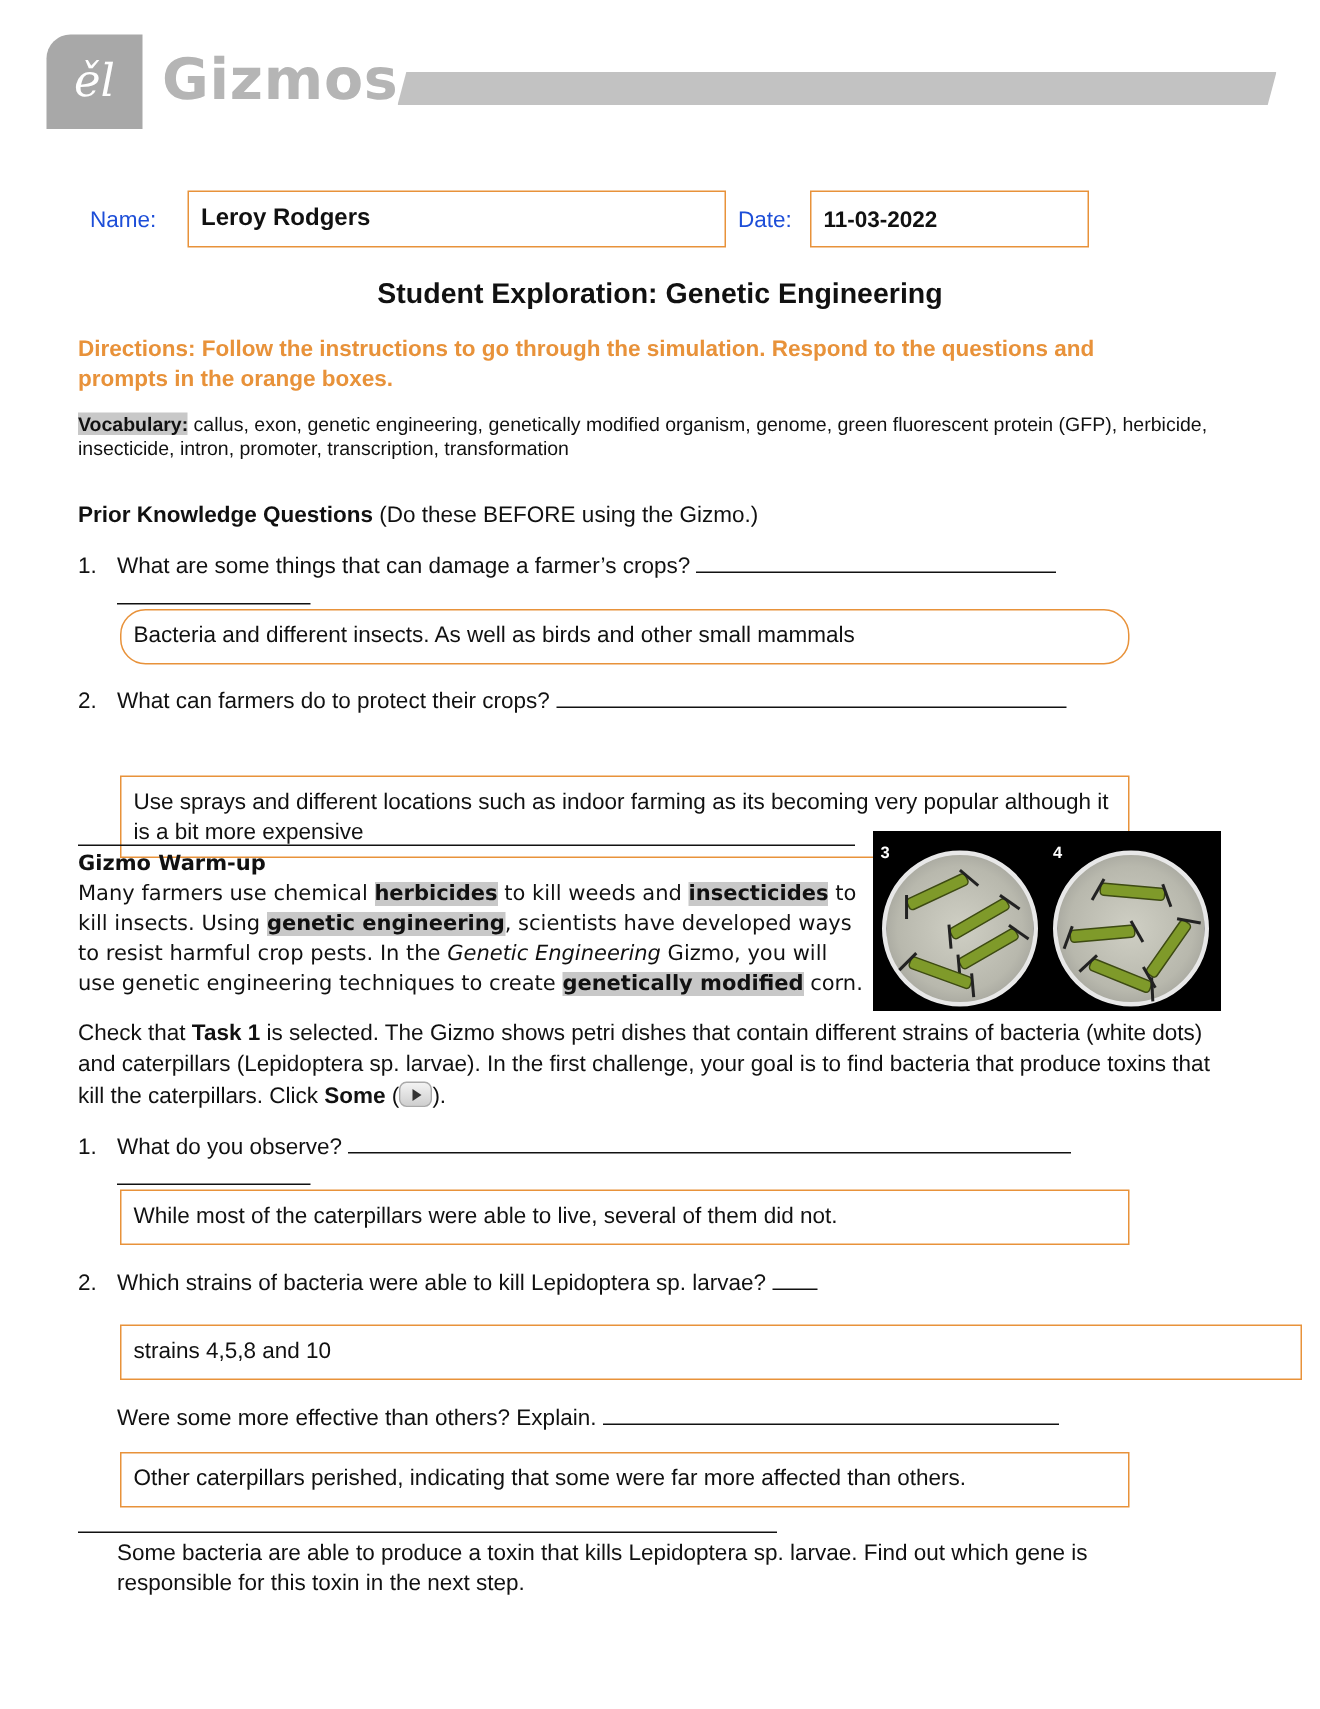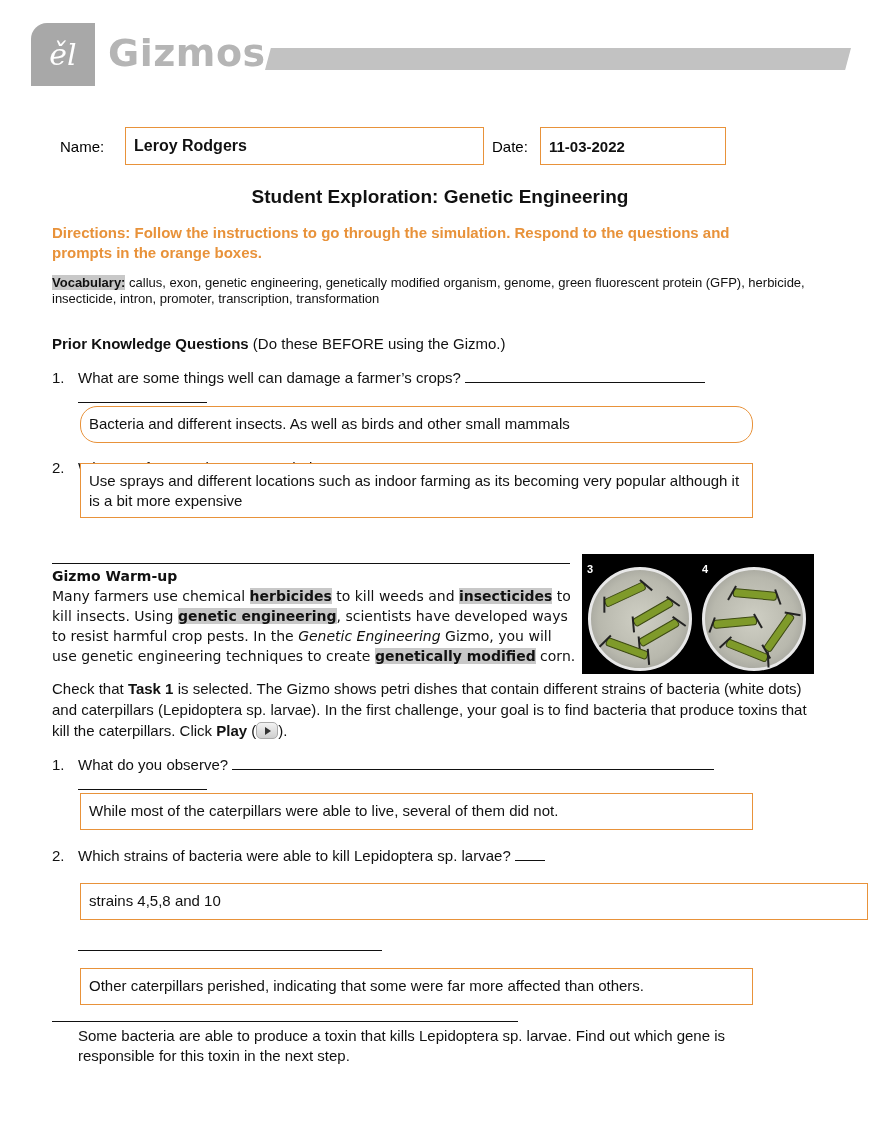--- a/index.html
+++ b/index.html
@@ -8,21 +8,21 @@
 
     .abs { position: absolute; }
 
     
     .logo-block { left: 31px; top: 23px; width: 64px; height: 63px; background: #a8a8a8; border-top-left-radius: 16px; }
     .logo-glyph { left: 31px; top: 23px; width: 64px; height: 63px; display: flex; align-items: center; justify-content: center; color: #fff; font-family: "DejaVu Serif", serif; font-style: italic; font-size: 30px; }
     .logo-text { left: 108px; top: 31px; font-size: 38px; font-weight: bold; color: #b5b5b5; letter-spacing: 0.5px; font-family: "DejaVu Sans", sans-serif; }
     .header-bar { left: 265px; top: 48px; width: 586px; height: 22px; background: #c2c2c2; clip-path: polygon(1% 0, 100% 0, 99% 100%, 0 100%); }
 
     
-    .label { font-size: 15px; color: #000000; }
+    .label { font-size: 15px; color: #1d4ed8; }
     .field-box { border: 1.5px solid #e8923a; background: #fff; display: flex; align-items: center; padding-left: 8px; font-size: 16px; color: #111; font-weight: bold; }
 
     .title { left: 0; width: 880px; top: 186px; text-align: center; font-size: 19px; font-weight: bold; }
     .directions { left: 52px; top: 223px; width: 730px; color: #e8923a; font-weight: bold; font-size: 15px; line-height: 20px; }
     .vocab { left: 52px; top: 275px; width: 760px; font-size: 13px; line-height: 16px; }
     .hl { background: #c8c8c8; font-weight: bold; }
 
     .para { font-size: 15px; line-height: 20px; }
     .qnum { display: inline-block; width: 26px; }
     .uline { display: inline-block; border-bottom: 1.5px solid #111; height: 14px; vertical-align: baseline; }
@@ -64,33 +64,33 @@
 
 <div class="abs vocab">
   <span class="hl">Vocabulary:</span><span> callus, exon, genetic engineering, genetically modified organism, genome, green fluorescent protein (GFP), herbicide, insecticide, intron, promoter, transcription, transformation</span>
 </div>
 
 <div class="abs para" style="left:52px; top:334px;">
   <b>Prior Knowledge Questions</b><span> (Do these BEFORE using the Gizmo.)</span>
 </div>
 
 <div class="abs para" style="left:52px; top:368px; width:680px;">
-  <span class="qnum">1.</span><span>What are some things well can damage a farmer’s crops?</span>
+  <span class="qnum">1.</span><span>What are some things that can damage a farmer’s crops?</span>
   <span class="uline" style="width:240px;"></span>
 </div>
 <div class="abs hrule" style="left:78px; top:402px; width:129px;"></div>
 <div class="abs answer-box" style="left:80px; top:406px; width:673px; height:37px;border-radius:17px;">
   <span>Bacteria and different insects. As well as birds and other small mammals</span>
 </div>
 
 <div class="abs para" style="left:52px; top:458px; width:680px;">
   <span class="qnum">2.</span><span>What can farmers do to protect their crops?</span>
   <span class="uline" style="width:340px;"></span>
 </div>
-<div class="abs answer-box" style="left:80px; top:463px; width:673px; height:55px;">
+<div class="abs answer-box" style="left:80px; top:517px; width:673px; height:55px;">
   <span>Use sprays and different locations such as indoor farming as its becoming very popular although it is a bit more expensive</span>
 </div>
 
 <div class="abs hrule" style="left:52px; top:563px; width:518px;"></div>
 <div class="abs para" style="left:52px; top:566px; width:528px; font-family: 'DejaVu Sans', sans-serif; font-size:14px;">
   <b>Gizmo Warm-up</b><br>
   <span>Many farmers use chemical </span><span class="hl">herbicides</span><span> to kill weeds and </span><span class="hl">insecticides</span><span> to kill insects. Using </span><span class="hl">genetic engineering</span><span>, scientists have developed ways to resist harmful crop pests. In the </span><i>Genetic Engineering</i><span> Gizmo, you will use genetic engineering techniques to create </span><span class="hl">genetically modified</span><span> corn.</span>
 </div>
 
 <div class="abs petri">
@@ -104,41 +104,42 @@
   </div>
   <div class="dish" style="left:120px; top:13px;">
     <div class="cat" style="left:28px; top:20px; transform:rotate(5deg);"></div>
     <div class="cat" style="left:8px; top:48px; transform:rotate(-5deg);"></div>
     <div class="cat" style="left:52px; top:58px; transform:rotate(-55deg);"></div>
     <div class="cat" style="left:20px; top:76px; transform:rotate(22deg);"></div>
   </div>
 </div>
 
 <div class="abs para" style="left:52px; top:678px; width:770px; line-height:21px;">
-  <span>Check that </span><b>Task 1</b><span> is selected. The Gizmo shows petri dishes that contain different strains of bacteria (white dots) and caterpillars (Lepidoptera sp. larvae). In the first challenge, your goal is to find bacteria that produce toxins that kill the caterpillars. Click </span><b>Play</b><span> (</span><span class="play-icon"></span><span>).</span>
+  <span>Check that </span><b>Task 1</b><span> is selected. The Gizmo shows petri dishes that contain different strains of bacteria (white dots) and caterpillars (Lepidoptera sp. larvae). In the first challenge, your goal is to find bacteria that produce toxins that kill the caterpillars. Click </span><b>Some</b><span> (</span><span class="play-icon"></span><span>).</span>
 </div>
 
 <div class="abs para" style="left:52px; top:755px; width:680px;">
   <span class="qnum">1.</span><span>What do you observe?</span>
   <span class="uline" style="width:482px;"></span>
 </div>
 <div class="abs hrule" style="left:78px; top:789px; width:129px;"></div>
 <div class="abs answer-box" style="left:80px; top:793px; width:673px; height:37px;">
   <span>While most of the caterpillars were able to live, several of them did not.</span>
 </div>
 
 <div class="abs para" style="left:52px; top:846px; width:680px;">
   <span class="qnum">2.</span><span>Which strains of bacteria were able to kill Lepidoptera sp. larvae?</span>
   <span class="uline" style="width:30px;"></span>
 </div>
 <div class="abs answer-box" style="left:80px; top:883px; width:788px; height:37px;">
   <span>strains 4,5,8 and 10</span>
 </div>
 
 <div class="abs para" style="left:78px; top:936px; width:660px;">
+  <span>Were some more effective than others? Explain.</span>
   <span class="uline" style="width:304px;"></span>
 </div>
 <div class="abs answer-box" style="left:80px; top:968px; width:673px; height:37px;">
   <span>Other caterpillars perished, indicating that some were far more affected than others.</span>
 </div>
 
 <div class="abs hrule" style="left:52px; top:1021px; width:466px;"></div>
 <div class="abs para" style="left:78px; top:1026px; width:700px;">Some bacteria are able to produce a toxin that kills Lepidoptera sp. larvae. Find out which gene is responsible for this toxin in the next step.</div>
 
 </body></html>

